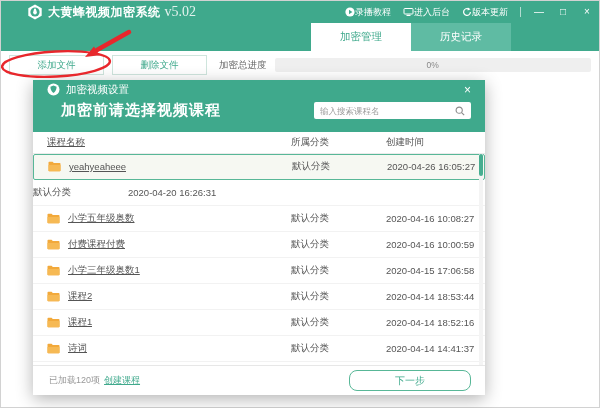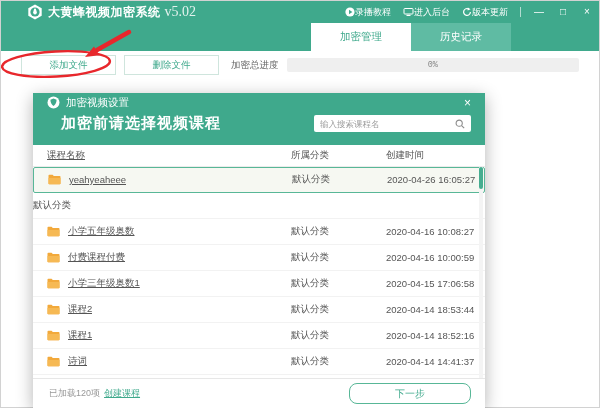--- a/index.html
+++ b/index.html
@@ -17,29 +17,29 @@
   .tb-sep { width:1px; height:10px; background:rgba(255,255,255,.6); }
   .win-btn { font-size:10px; width:12px; text-align:center; cursor:pointer; line-height:10px; }
 
   
   .tabsrow { height:28px; background:#3fa98c; display:flex; padding-left:310px; }
   .tab { width:100px; display:flex; align-items:center; justify-content:center; font-size:10.5px; cursor:pointer; }
   .tab.active { background:#fff; color:#3fa98c; }
   .tab.inactive { background:#5fbba3; color:#fff; }
 
   
-  .toolbar { height:28px; background:#fff; display:flex; align-items:center; padding:0 20px;font-family:Liberation Mono, monospace; }
+  .toolbar { height:28px; background:#fff; display:flex; align-items:center; padding:0 8px; }
   .tbtn { width:95px; height:20px; background:#fff; border:1px solid #cfe5dd; color:#3fa98c; font-size:9.5px; cursor:pointer; font-family:inherit; }
   .tbtn + .tbtn { margin-left:8px; }
   .progress-label { font-size:9.5px; color:#666; margin-left:12px; white-space:nowrap; }
   .progressbar { flex:1; height:14px; background:#efefef; border-radius:2px; margin-left:8px; position:relative; }
   .progress-text { position:absolute; left:0; right:0; top:0; bottom:0; display:flex; align-items:center; justify-content:center; font-size:8.5px; color:#888; }
 
   
-  .modal { position:absolute; left:32px; top:92px; width:452px; height:315px; background:#fff; box-shadow:0 4px 16px rgba(0,0,0,.30); z-index:10; display:flex; flex-direction:column; }
+  .modal { position:absolute; left:32px; top:79px; width:452px; height:315px; background:#fff; box-shadow:0 4px 16px rgba(0,0,0,.30); z-index:10; display:flex; flex-direction:column; }
   .modal-head { height:22px; background:#3fa98c; display:flex; align-items:center; padding:0 14px; color:#fff; }
   .modal-head-title { font-size:10.5px; margin-left:6px; }
   .modal-close { margin-left:auto; font-size:12px; cursor:pointer; line-height:12px; }
   .modal-sub { height:34px; background:#3fa98c; display:flex; align-items:center; padding:0 14px 10px 28px; color:#fff; }
   .modal-sub-title { font-size:15px; font-weight:bold; letter-spacing:1px; }
   .searchbox { margin-left:auto; width:157px; height:17px; background:#fff; border-radius:2px; display:flex; align-items:center; padding:8px 6px; }
   .searchbox input { border:0; outline:0; flex:1; min-width:0; font-size:8.5px; color:#666; font-family:inherit; }
   .searchbox input::placeholder { color:#9a9a9a; }
 
   .thead { height:22px; display:flex; align-items:center; border-bottom:1px solid #ebebeb; font-size:9.5px; color:#555; background:#fff; flex:0 0 22px; }
@@ -154,20 +154,21 @@
         <path d="M0.5,1.6 Q0.5,0.8 1.3,0.8 L4.6,0.8 L5.8,2 L11.7,2 Q12.5,2 12.5,2.8 L12.5,9.4 Q12.5,10.2 11.7,10.2 L1.3,10.2 Q0.5,10.2 0.5,9.4 Z" fill="#f2a93b"></path>
         <path d="M0.5,4 L12.5,4 L12.5,9.4 Q12.5,10.2 11.7,10.2 L1.3,10.2 Q0.5,10.2 0.5,9.4 Z" fill="#f6b954"></path>
       </svg>
       <span class="row-name">yeahyeaheee</span>
     </span>
     <span class="col-cat">默认分类</span>
     <span class="col-time">2020-04-26 16:05:27</span>
   </div>
           <div class="trow">
     <span class="col-cat">默认分类</span>
+    <span class="col-time">2020-04-20 16:26:31</span>
   </div>
           <div class="trow">
     <span class="col-name">
       <svg class="folder-ic" viewBox="0 0 13 11">
         <path d="M0.5,1.6 Q0.5,0.8 1.3,0.8 L4.6,0.8 L5.8,2 L11.7,2 Q12.5,2 12.5,2.8 L12.5,9.4 Q12.5,10.2 11.7,10.2 L1.3,10.2 Q0.5,10.2 0.5,9.4 Z" fill="#f2a93b"></path>
         <path d="M0.5,4 L12.5,4 L12.5,9.4 Q12.5,10.2 11.7,10.2 L1.3,10.2 Q0.5,10.2 0.5,9.4 Z" fill="#f6b954"></path>
       </svg>
       <span class="row-name">小学五年级奥数</span>
     </span>
     <span class="col-cat">默认分类</span>

